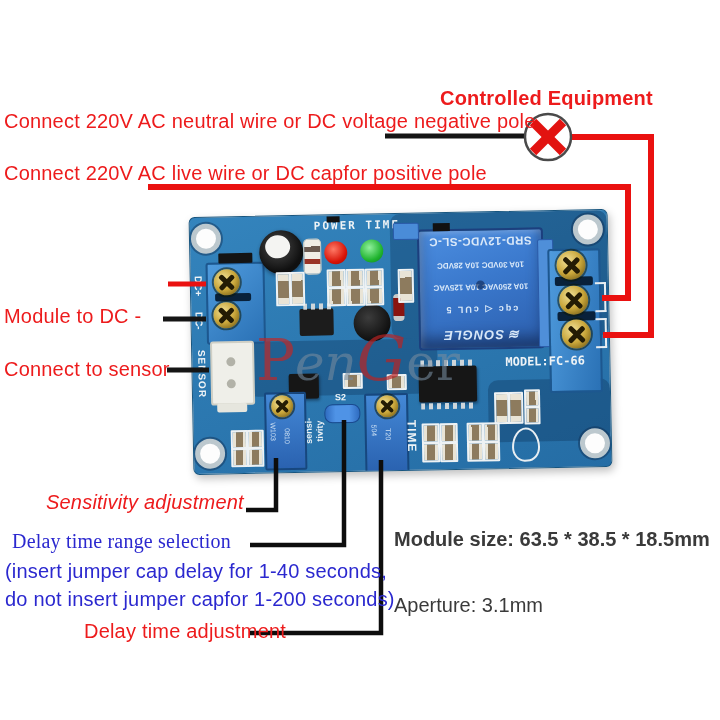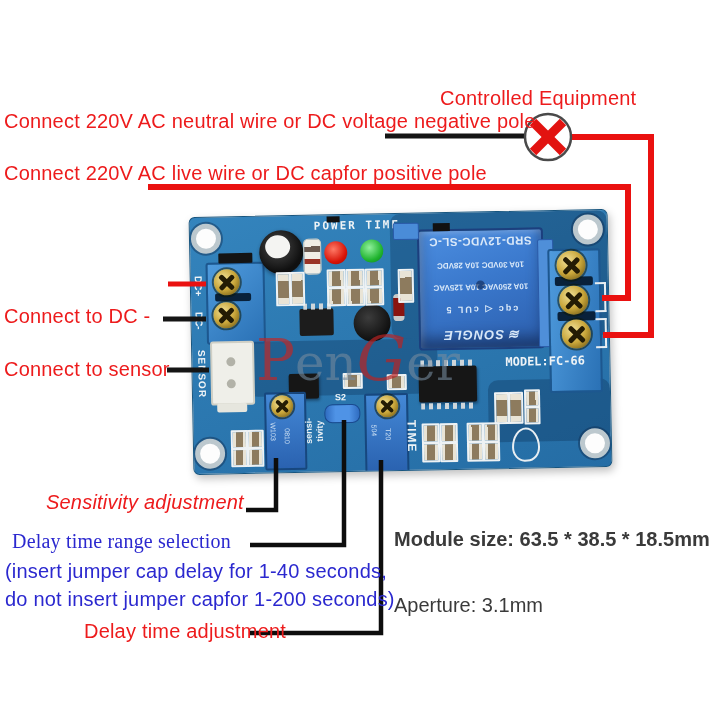--- a/index.html
+++ b/index.html
@@ -167,21 +167,21 @@
     <div class="smd" style="left:273px;top:229px;width:13px;height:16px;"></div>
     <div class="smd" style="left:289px;top:229px;width:13px;height:16px;"></div>
     <div class="smdv" style="left:301px;top:180px;width:11px;height:28px;"></div>
     <div class="smdv" style="left:315px;top:180px;width:11px;height:28px;"></div>
     <div class="smd" style="left:331px;top:178px;width:12px;height:14px;"></div>
     <div class="smd" style="left:331px;top:195px;width:12px;height:14px;"></div>
     <div style="position:absolute;left:318px;top:216px;width:24px;height:30px;border:2px solid #e8eef2;border-radius:50% 50% 45% 45%/58% 58% 42% 42%;"></div>
   </div>
 
   <div class="wm">
-    <span style="font-size:58px;color:rgba(190,40,40,.85);">P</span><span style="font-size:50px;color:rgba(118,138,158,.72);">en</span><span style="font-size:62px;font-style:italic;color:rgba(185,35,35,.85);">G</span><span style="font-size:50px;color:rgba(118,138,158,.72);">er</span>
+    <span style="font-size:58px;color:rgba(190,40,40,.85);">P</span><span style="font-size:50px;color:rgba(118,138,158,.72);font-style:italic;">en</span><span style="font-size:62px;font-style:italic;color:rgba(185,35,35,.85);">G</span><span style="font-size:50px;color:rgba(118,138,158,.72);">er</span>
   </div>
 
   <svg width="720" height="720" style="position:absolute;left:0;top:0;z-index:5;">
 
     <line x1="385" y1="136" x2="526" y2="136" stroke="#151515" stroke-width="5"></line>
 
     <polyline points="148,187 628,187 628,298 602,298" fill="none" stroke="#ea1110" stroke-width="6"></polyline>
 
     <polyline points="571,137 651,137 651,335 603,335" fill="none" stroke="#ea1110" stroke-width="6"></polyline>
 
@@ -191,24 +191,24 @@
 
     <line x1="168" y1="284" x2="206" y2="284" stroke="#ea1110" stroke-width="5"></line>
     <line x1="163" y1="319" x2="206" y2="319" stroke="#151515" stroke-width="5"></line>
     <line x1="167" y1="370" x2="209" y2="370" stroke="#151515" stroke-width="5"></line>
 
     <polyline points="246,510 276,510 276,458" fill="none" stroke="#0d0d0d" stroke-width="4.5"></polyline>
     <polyline points="250,545 344,545 344,420" fill="none" stroke="#0d0d0d" stroke-width="4.5"></polyline>
     <polyline points="250,633 381,633 381,460" fill="none" stroke="#0d0d0d" stroke-width="4.5"></polyline>
   </svg>
 
-  <div class="lbl t-red" style="left:440px;top:87px;">Controlled Equipment</div>
+  <div class="lbl t-red" style="left:440px;top:87px;font-weight:bold;">Controlled Equipment</div>
   <div class="lbl t-red" style="left:4px;top:110px;">Connect 220V AC neutral wire or DC voltage negative pole</div>
   <div class="lbl t-red" style="left:4px;top:162px;">Connect 220V AC live wire or DC capfor positive pole</div>
-  <div class="lbl t-red" style="left:4px;top:305px;">Connect to DC -</div>
+  <div class="lbl t-red" style="left:4px;top:305px;">Module to DC -</div>
   <div class="lbl t-red" style="left:4px;top:358px;">Connect to sensor</div>
   <div class="lbl t-red" style="left:46px;top:491px;font-style:italic;">Sensitivity adjustment</div>
   <div class="lbl t-blue" style="left:12px;top:530px;font-family:Liberation Serif, serif;">Delay time range selection</div>
   <div class="lbl t-blue" style="left:5px;top:560px;">(insert jumper cap delay for 1-40 seconds,</div>
   <div class="lbl t-blue" style="left:5px;top:588px;">do not insert jumper capfor 1-200 seconds)</div>
   <div class="lbl t-red" style="left:84px;top:620px;">Delay time adjustment</div>
 
   <div class="spec" style="left:394px;top:528px;font-weight:bold;">Module size: 63.5 * 38.5 * 18.5mm</div>
   <div class="spec" style="left:394px;top:594px;">Aperture: 3.1mm</div>
 

